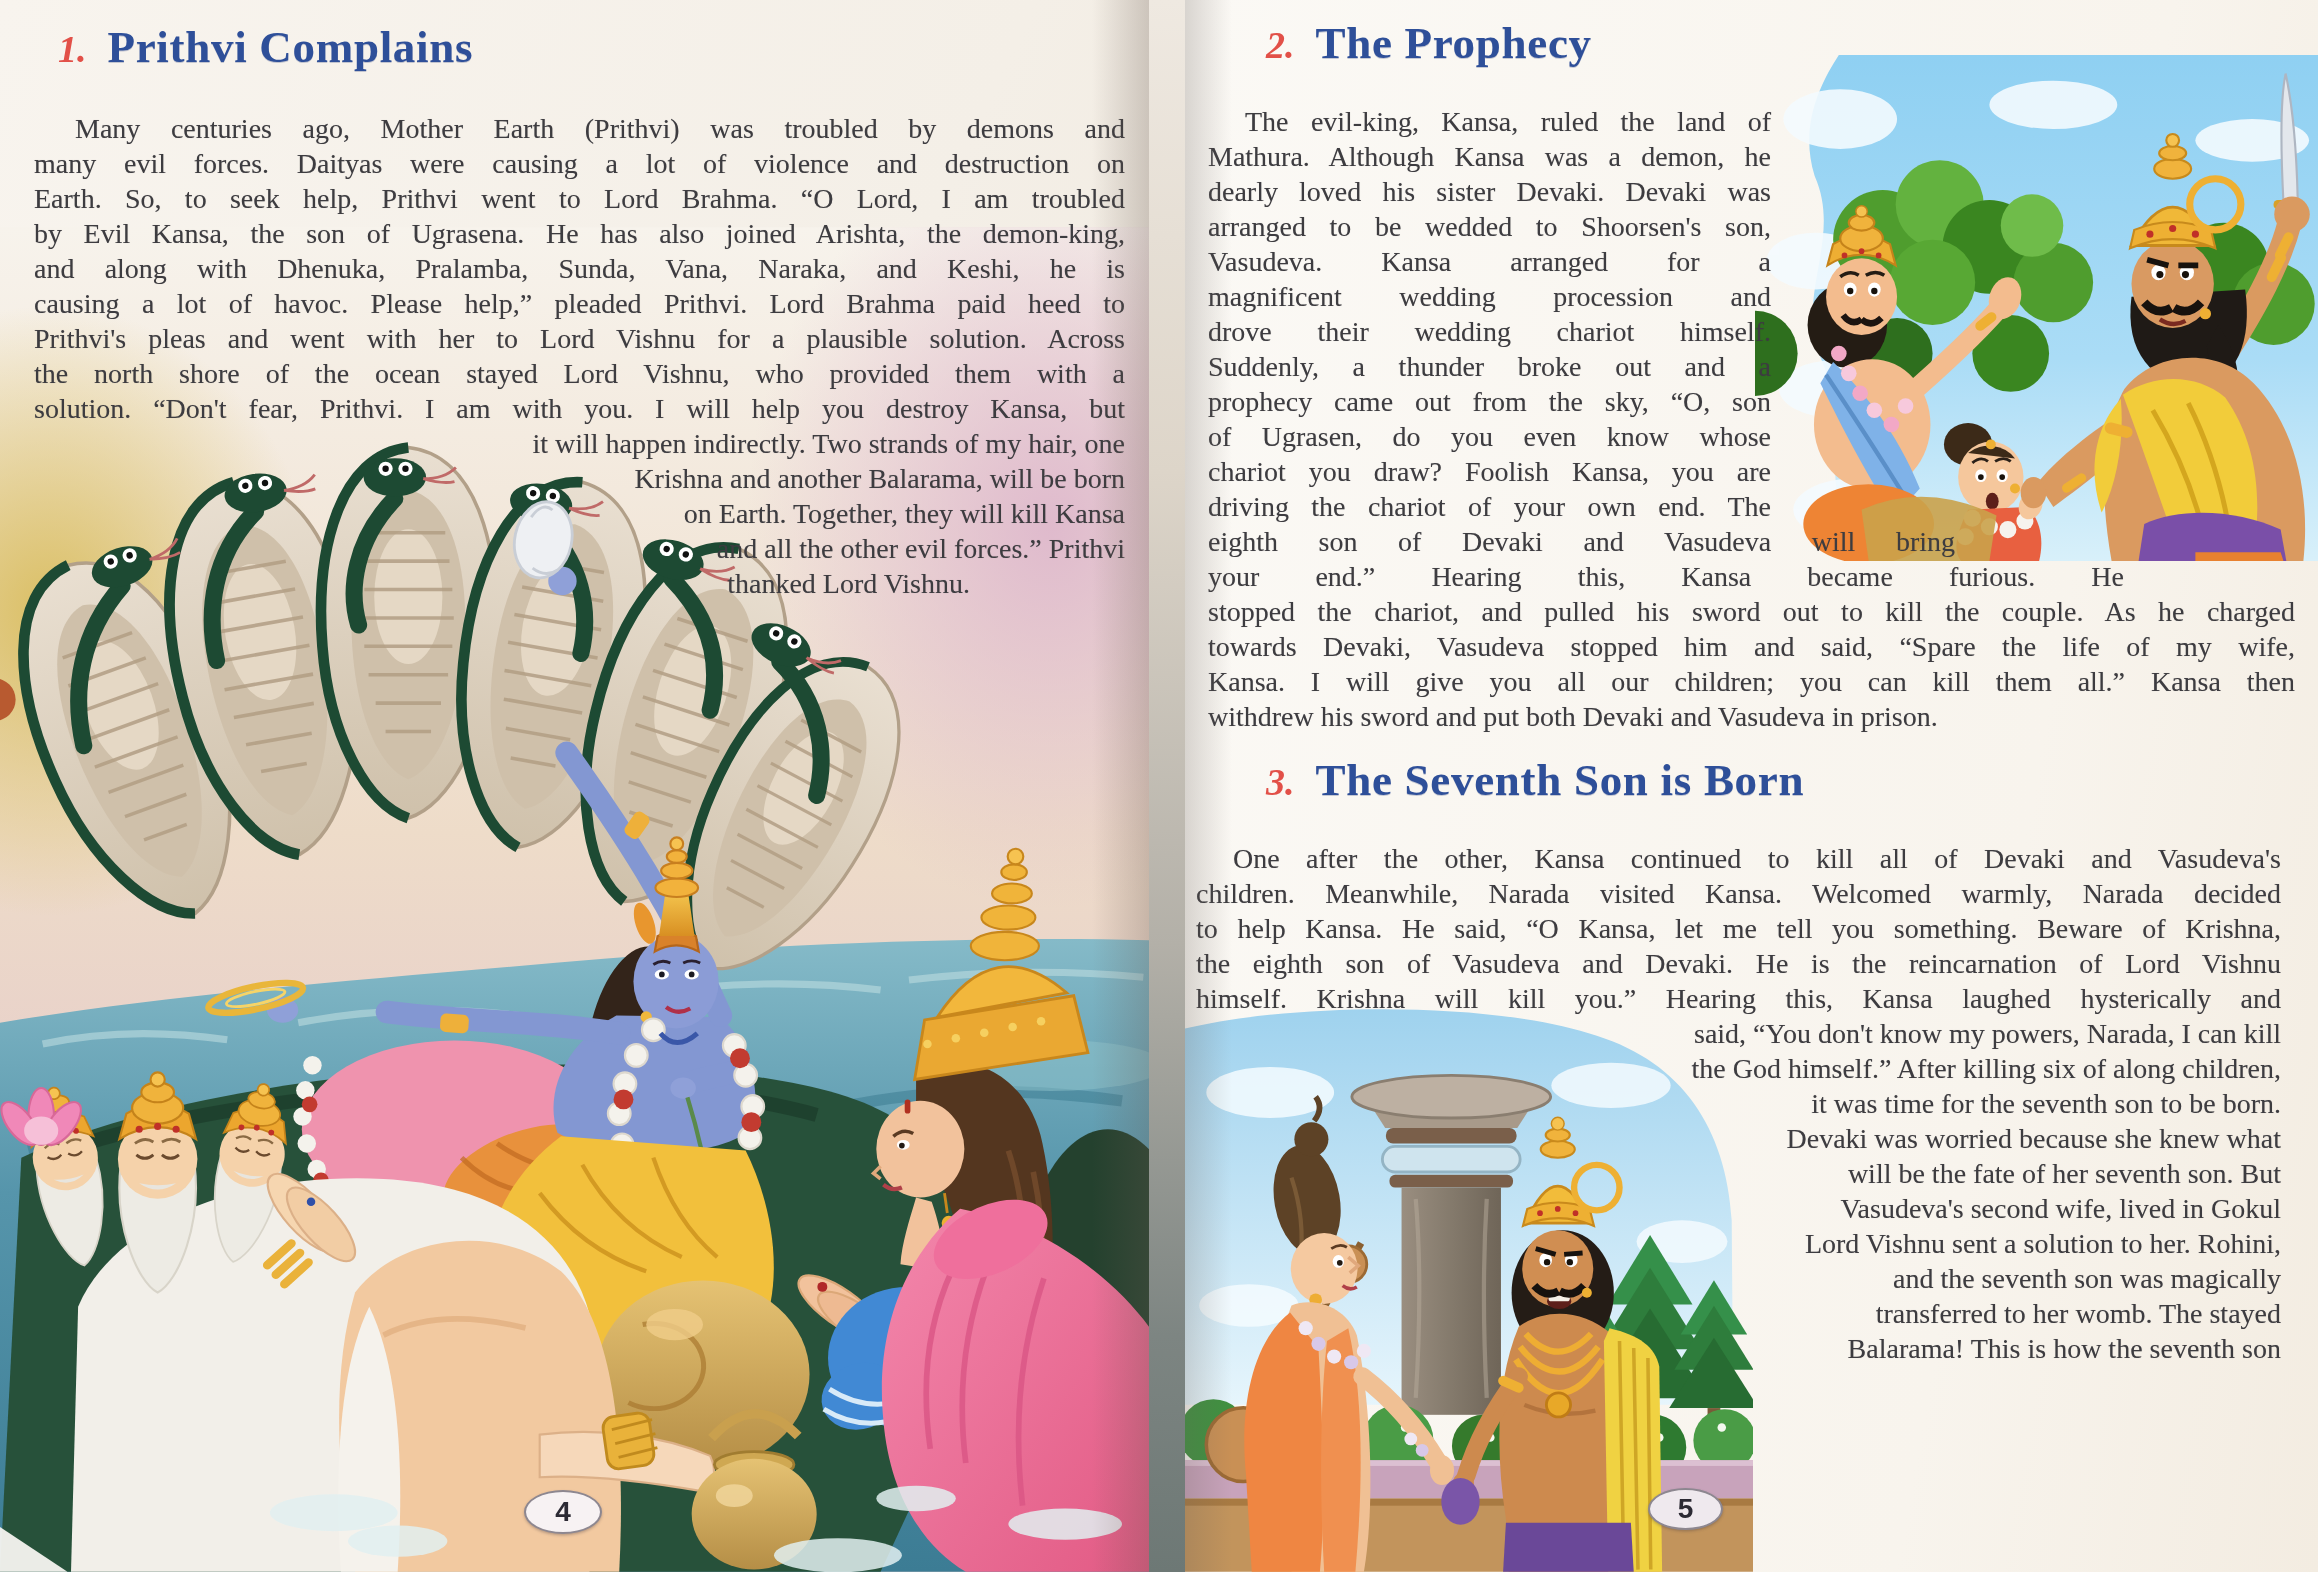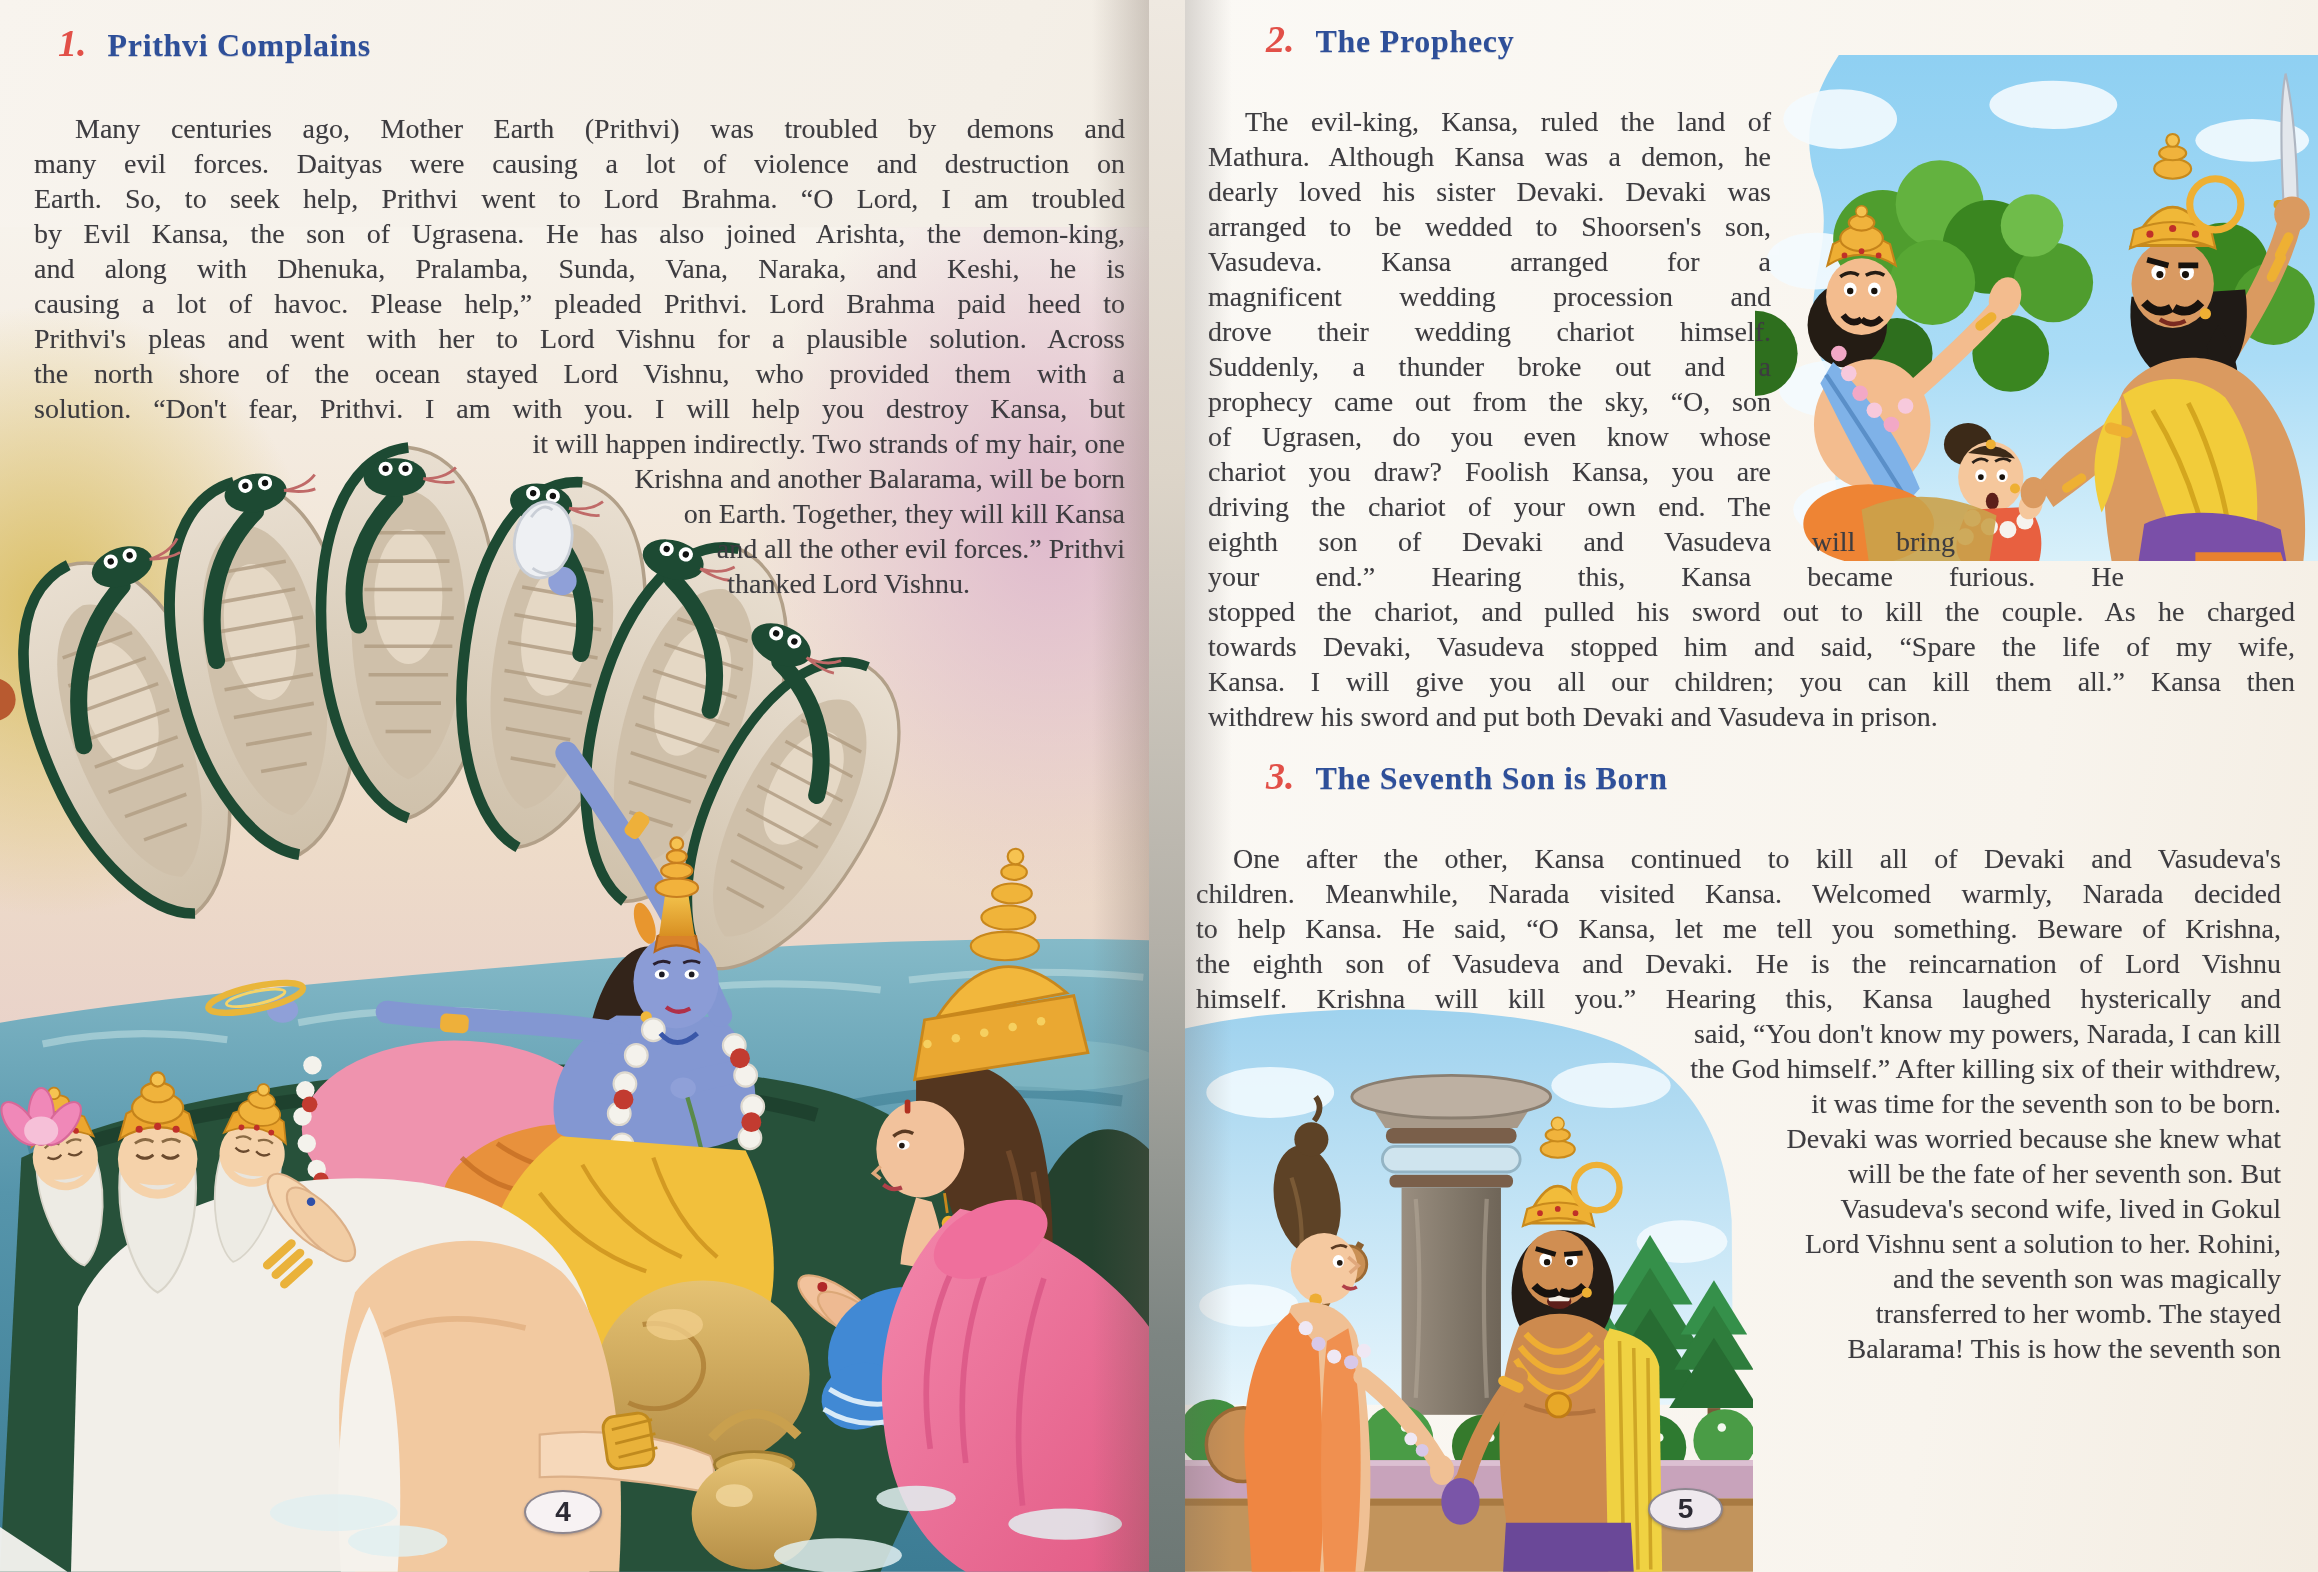--- a/index.html
+++ b/index.html
@@ -10,21 +10,21 @@
   .page-right{left:1185px;width:1134px;background:linear-gradient(100deg,#fbf9f5,#f8f4ed 70%,#f3ece1);}
   .gutter{position:absolute;left:1149px;top:0;width:36px;height:1572px;
     background:linear-gradient(180deg,#efe9e1 0%,#ddd5c9 30%,#b3b0a8 60%,#7d8582 85%,#6d7875 100%);}
   .page-left::after{content:"";position:absolute;right:0;top:0;width:57px;height:100%;pointer-events:none;z-index:6;
     background:linear-gradient(90deg,rgba(110,95,85,0),rgba(105,90,80,.28));}
   .page-right::before{content:"";position:absolute;left:0;top:0;width:47px;height:100%;pointer-events:none;z-index:6;
     background:linear-gradient(270deg,rgba(110,95,85,0),rgba(105,95,88,.24));}
 
   .heading{position:absolute;display:flex;align-items:baseline;gap:21px;z-index:4;white-space:nowrap;}
   .heading .num{font-style:italic;font-weight:bold;font-size:38px;color:#e25048;}
-  .heading .htxt{font-weight:bold;font-size:32px;color:#2e4f99;letter-spacing:0.7px;
+  .heading .htxt{font-weight:bold;font-size:45px;color:#2e4f99;letter-spacing:0.7px;
      text-shadow:0 0.7px 0 rgba(40,60,120,.25);}
   .h1{left:58px;top:21px;}
   .h2{left:81px;top:17px;}
   .h3{left:81px;top:754px;}
 
   .para{position:absolute;z-index:3;}
   .ln{height:35px;line-height:35px;font-size:28px;color:#3d3c40;
       text-shadow:0 0 0.7px rgba(60,58,62,.3);}
   #para-left{left:34px;top:111px;width:1091px;}
   #para-left .ln{text-align:justify;text-align-last:justify;}
@@ -421,21 +421,21 @@
       <span class="htxt">The Seventh Son is Born</span>
     </div>
 
     <div class="para" id="para-s3">
         <div class="ln">One after the other, Kansa continued to kill all of Devaki and Vasudeva's</div>
         <div class="ln">children. Meanwhile, Narada visited Kansa. Welcomed warmly, Narada decided</div>
         <div class="ln">to help Kansa. He said, “O Kansa, let me tell you something. Beware of Krishna,</div>
         <div class="ln">the eighth son of Vasudeva and Devaki. He is the reincarnation of Lord Vishnu</div>
         <div class="ln">himself. Krishna will kill you.” Hearing this, Kansa laughed hysterically and</div>
         <div class="ln">said, “You don't know my powers, Narada, I can kill</div>
-        <div class="ln">the God himself.” After killing six of their withdrew,</div>
+        <div class="ln">the God himself.” After killing six of along children,</div>
         <div class="ln">it was time for the seventh son to be born.</div>
         <div class="ln">Devaki was worried because she knew what</div>
         <div class="ln">will be the fate of her seventh son. But</div>
         <div class="ln">Vasudeva's second wife, lived in Gokul</div>
         <div class="ln">Lord Vishnu sent a solution to her. Rohini,</div>
         <div class="ln">and the seventh son was magically</div>
         <div class="ln">transferred to her womb. The stayed</div>
         <div class="ln">Balarama! This is how the seventh son</div>
       </div>
 

